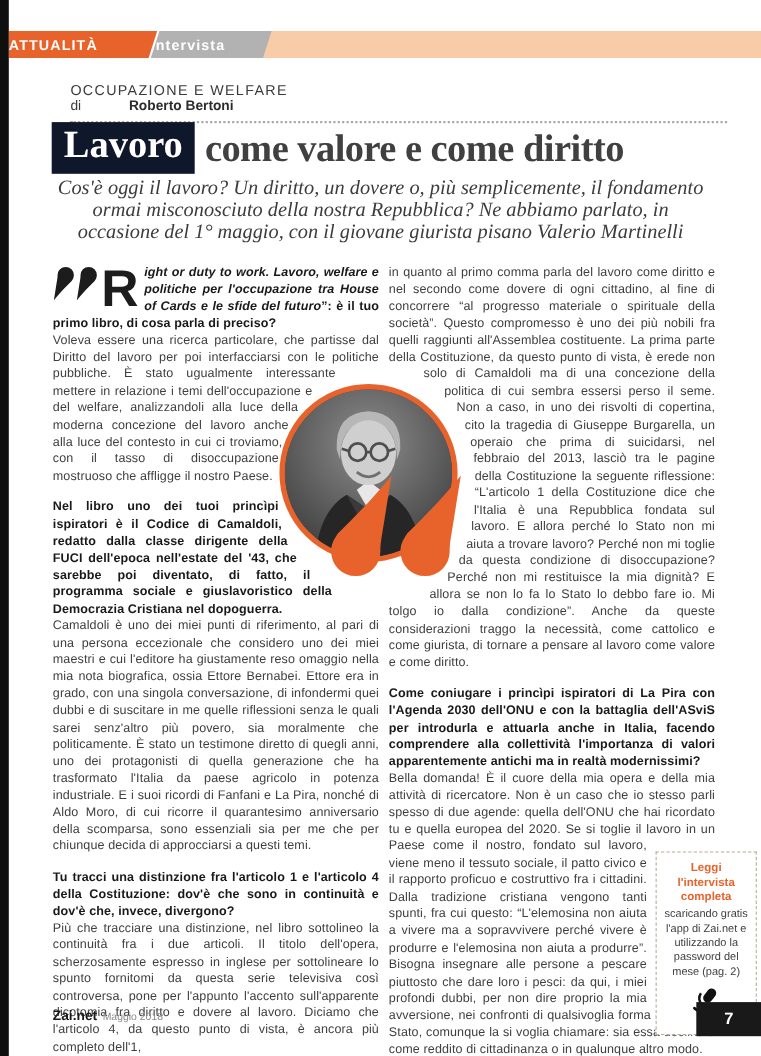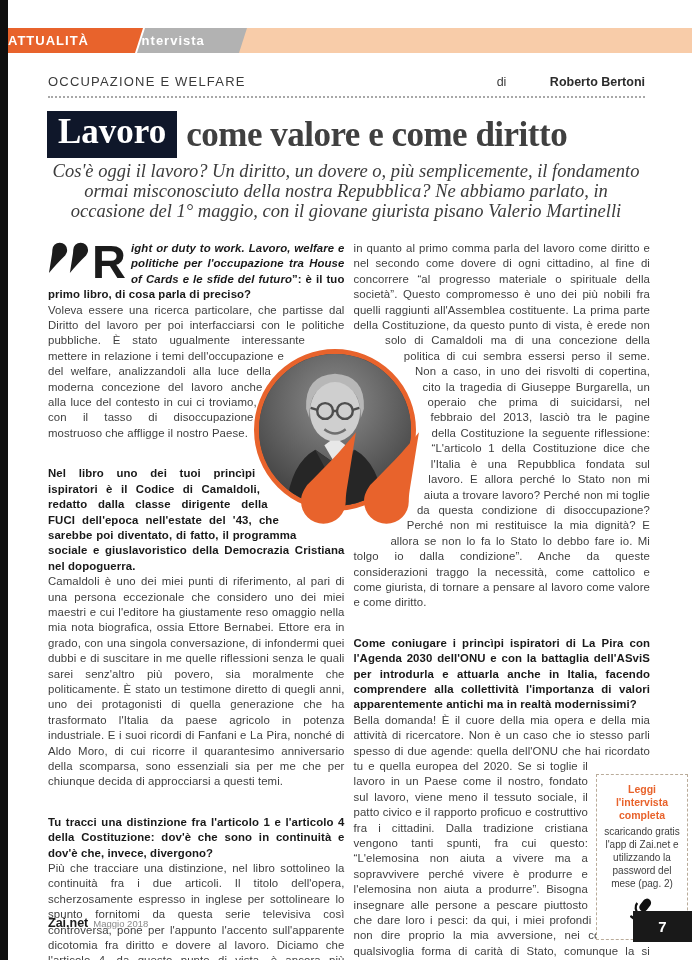--- a/index.html
+++ b/index.html
@@ -12,23 +12,23 @@
   .tab{position:absolute;top:0;height:25px;line-height:25px;
        color:#fff;font-weight:bold;font-size:13px;letter-spacing:1px;}
   .tab-orange{left:0;width:135px;background:#e8632c;
        clip-path:polygon(0 0,100% 0,calc(100% - 8px) 100%,0 100%);}
   .tab-gray{left:129px;width:112px;background:#b2b2b2;
        clip-path:polygon(8px 0,100% 0,calc(100% - 8px) 100%,0 100%);}
   .tab-peach{left:231px;right:0;background:#f8cca9;
        clip-path:polygon(8px 0,100% 0,100% 100%,0 100%);}
 
   
-  .kicker-row{position:absolute;left:48px;width:597px;top:74px;display:flex;
-       justify-content:space-between;align-items:flex-end;
-       border-bottom:2px dotted #a8a8a8;padding-bottom:7px;}
+  .kicker-row{position:absolute;left:64px;width:597px;top:74px;display:flex;
+       justify-content:space-between;align-items:flex-start;
+       border-bottom:2px dotted #a8a8a8;padding-bottom:7px;flex-direction:column;}
   .kicker{font-size:13px;color:#3a3a3a;letter-spacing:1.2px;}
   .byline{font-size:12.5px;color:#3a3a3a;}
   .byline b{color:#2c2c2c;margin-left:40px;}
 
   
   .title-row{position:absolute;left:47px;top:111px;display:flex;align-items:center;
        font-family:"Liberation Serif",serif;}
   .title-box{background:#0f172a;color:#ffffff;font-weight:bold;font-size:35px;
        padding:1px 11px 6px 11px;}
   .title-rest{color:#404040;font-weight:bold;font-size:35px;margin-left:9px;
@@ -36,21 +36,21 @@
   .subtitle{position:absolute;left:50px;width:592px;top:161px;text-align:center;
        font-family:"Liberation Serif",serif;font-style:italic;font-weight:normal;
        font-size:18.5px;line-height:20px;color:#3c3c3c;}
 
   
   .body-cols{position:absolute;left:48px;top:241px;width:602px;height:690px;
        display:flex;gap:9px;}
   .col{flex:1 1 0;font-size:11.4px;line-height:15.4px;text-align:justify;
        color:#3e3e3e;letter-spacing:0.1px;}
   .col p{margin:0;}
-  .col p.q{font-weight:bold;color:#191919;margin-top:25px;}
+  .col p.q{font-weight:bold;color:#191919;margin-top:13px;}
   .col p.q.first{margin-top:0;}
 
   
   .cut-photo-left{float:right;width:95px;height:312px;
        shape-outside:ellipse(92px 102px at 100% 200px);}
   .cut-photo-right{float:left;width:100px;height:312px;
        shape-outside:ellipse(78px 103px at 0% 202px);}
   .cut-sidebar{float:right;width:62px;height:670px;
        shape-outside:inset(531px 0 0 0);}
 

